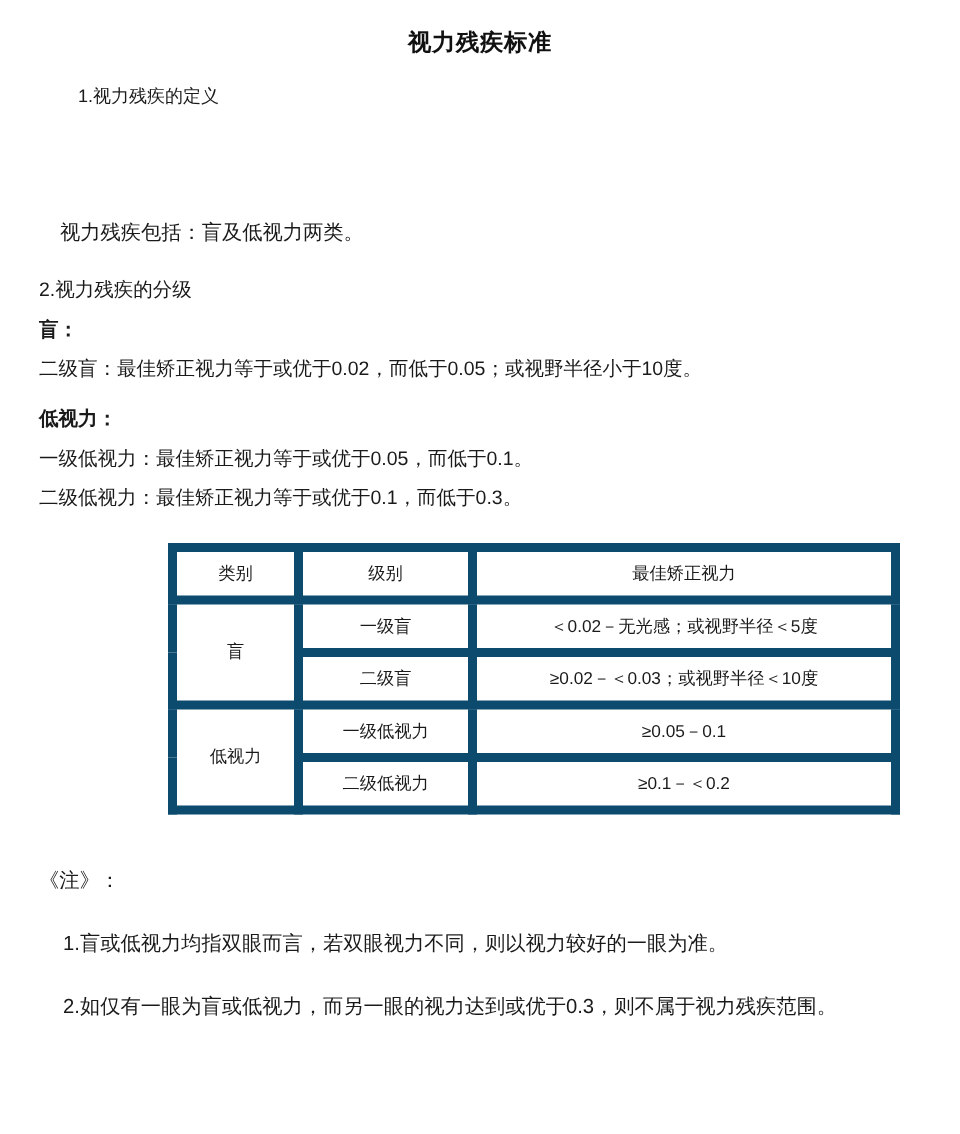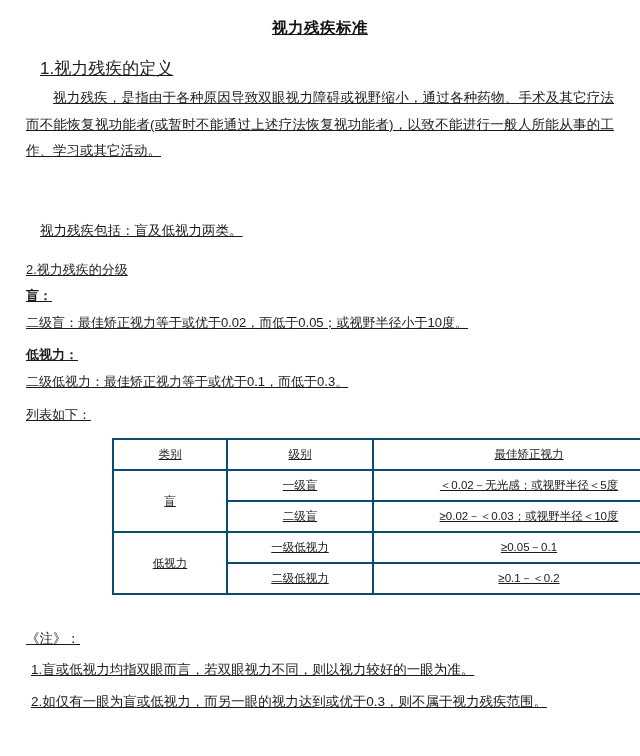--- a/index.html
+++ b/index.html
@@ -13,34 +13,33 @@
     font-family: "Liberation Sans", "DejaVu Sans", sans-serif;
     color: #1a1a1a;
     -webkit-font-smoothing: antialiased;
   }
   .page {
     width: 640px;
     height: 756px;
     position: relative;
     box-sizing: border-box;
     padding: 14px 26px 0 26px;
-    text-decoration: underline;
   }
   .doc-title {
     text-align: center;
     font-size: 15.5px;
     font-weight: bold;
     letter-spacing: 0.5px;
     margin: 4px 0 14px 0;
     color: #111;
   }
   .sec-head {
-    font-size: 17px;
+    font-size: 12px;
     line-height: 1.9;
-    margin: 0;
+    margin: 12px;
     padding-left: 14px;
   }
   .para {
     font-size: 13.5px;
     line-height: 1.95;
     margin: 0;
     text-align: justify;
     text-justify: inter-ideograph;
   }
   .para-indent {
@@ -64,79 +63,78 @@
     padding-left: 86px;
   }
   table.grade-table {
     border-collapse: collapse;
     font-size: 11.5px;
     table-layout: fixed;
     width: 452px;
   }
   table.grade-table th,
   table.grade-table td {
-    border: 2px solid #0c4a6e;
+    border: 6px solid #0c4a6e;
     text-align: center;
     vertical-align: middle;
-    padding: 4px 19px;
+    padding: 4px 2px;
     height: 21px;
     color: #1a1a1a;
     font-weight: normal;
   }
   table.grade-table th {
     font-weight: normal;
   }
   .col-cat { width: 74px; }
   .col-grade { width: 106px; }
   .col-va { width: 272px; }
   .notes-head {
     font-size: 13.5px;
     line-height: 2;
     margin: 0;
   }
   .note-line {
     font-size: 13.5px;
     line-height: 1.95;
-    margin: 5px;
+    margin: 16px;
     text-align: justify;
     text-justify: inter-ideograph;
   }
 </style>
 </head>
 <body>
 
 <div class="page">
 
   <div class="doc-title">视力残疾标准</div>
 
   <div class="sec-head">1.视力残疾的定义</div>
 
-  <div class="para para-indent">视力残疾，是指由于各种原因导致双眼视力障碍或视野缩小，通过各种药物、手术及其它疗法而不能恢复视功能者(或暂时不能通过上述疗法恢复视功能者)，以致不能进行一般人所能从事的工作、学习或其它活动。</div>
 
   <div class="gap-sm"></div>
 
   <div class="para para-small-indent">视力残疾包括：盲及低视力两类。</div>
 
   <div class="gap-md"></div>
 
   <div class="line">2.视力残疾的分级</div>
 
   <div class="line bold">盲：</div>
 
   <div class="line">二级盲：最佳矫正视力等于或优于0.02，而低于0.05；或视野半径小于10度。</div>
 
   <div class="gap-sm"></div>
 
   <div class="line bold">低视力：</div>
 
+  <div class="line">一级低视力：最佳矫正视力等于或优于0.05，而低于0.1。</div>
   <div class="line">二级低视力：最佳矫正视力等于或优于0.1，而低于0.3。</div>
 
   <div class="gap-sm"></div>
 
-  <div class="line">列表如下：</div>
 
   <div class="table-wrap">
     <table class="grade-table">
       <thead>
         <tr>
           <th class="col-cat">类别</th>
           <th class="col-grade">级别</th>
           <th class="col-va">最佳矫正视力</th>
         </tr>
       </thead>

